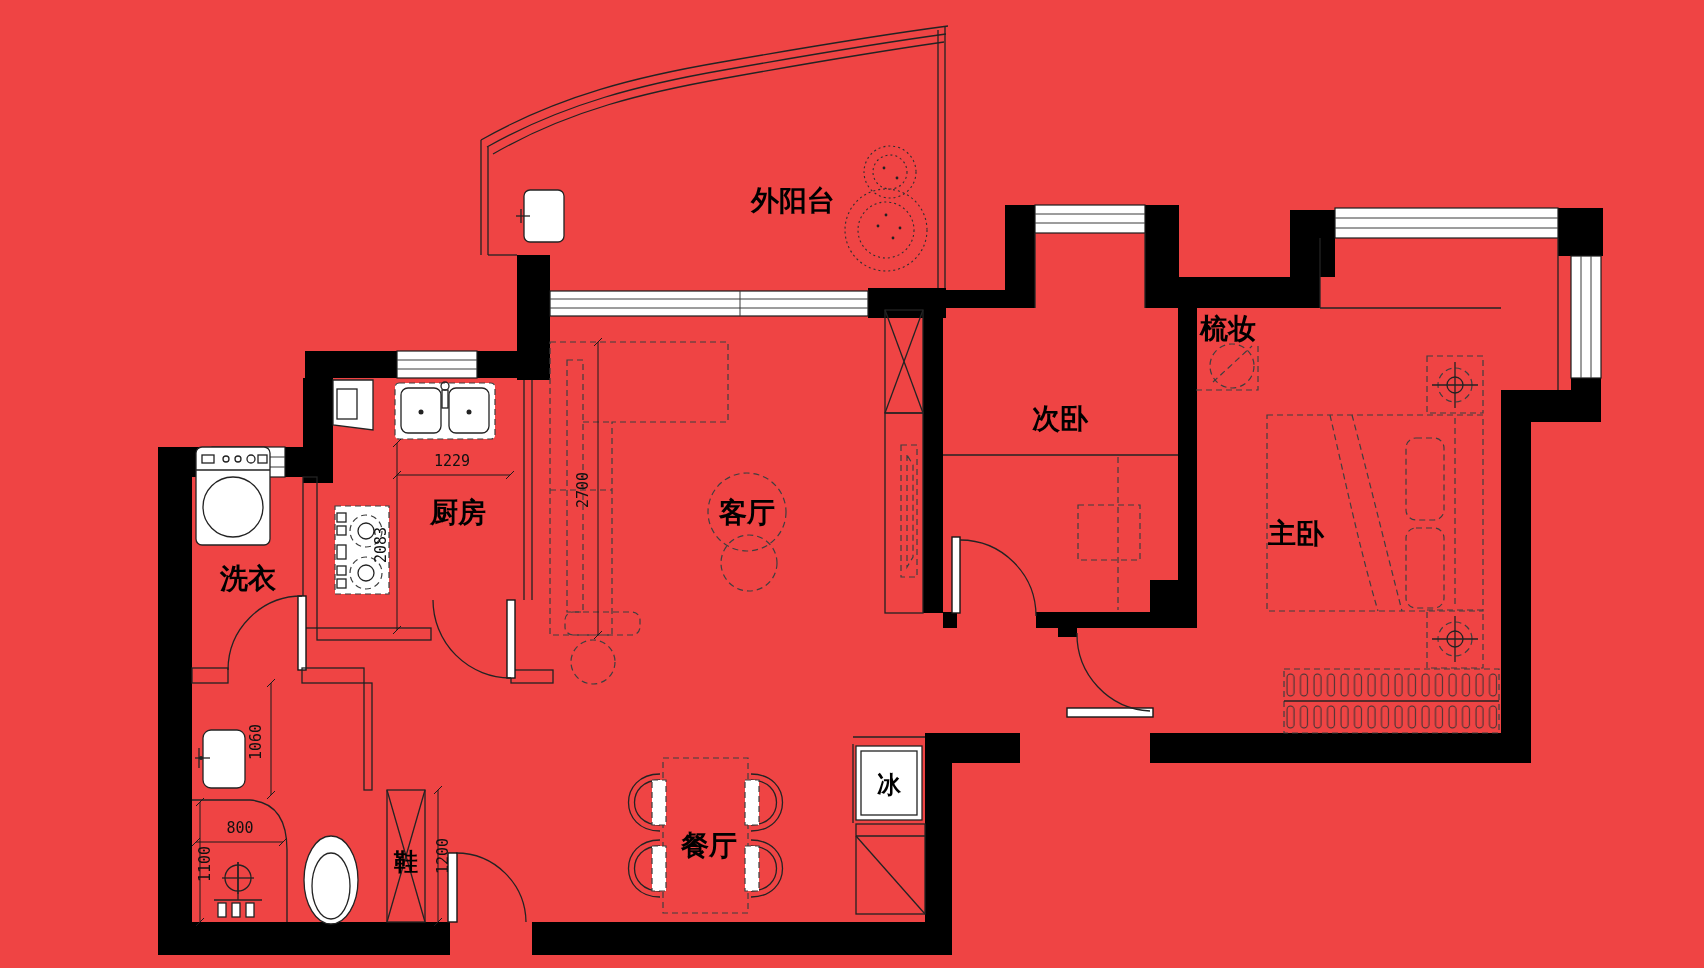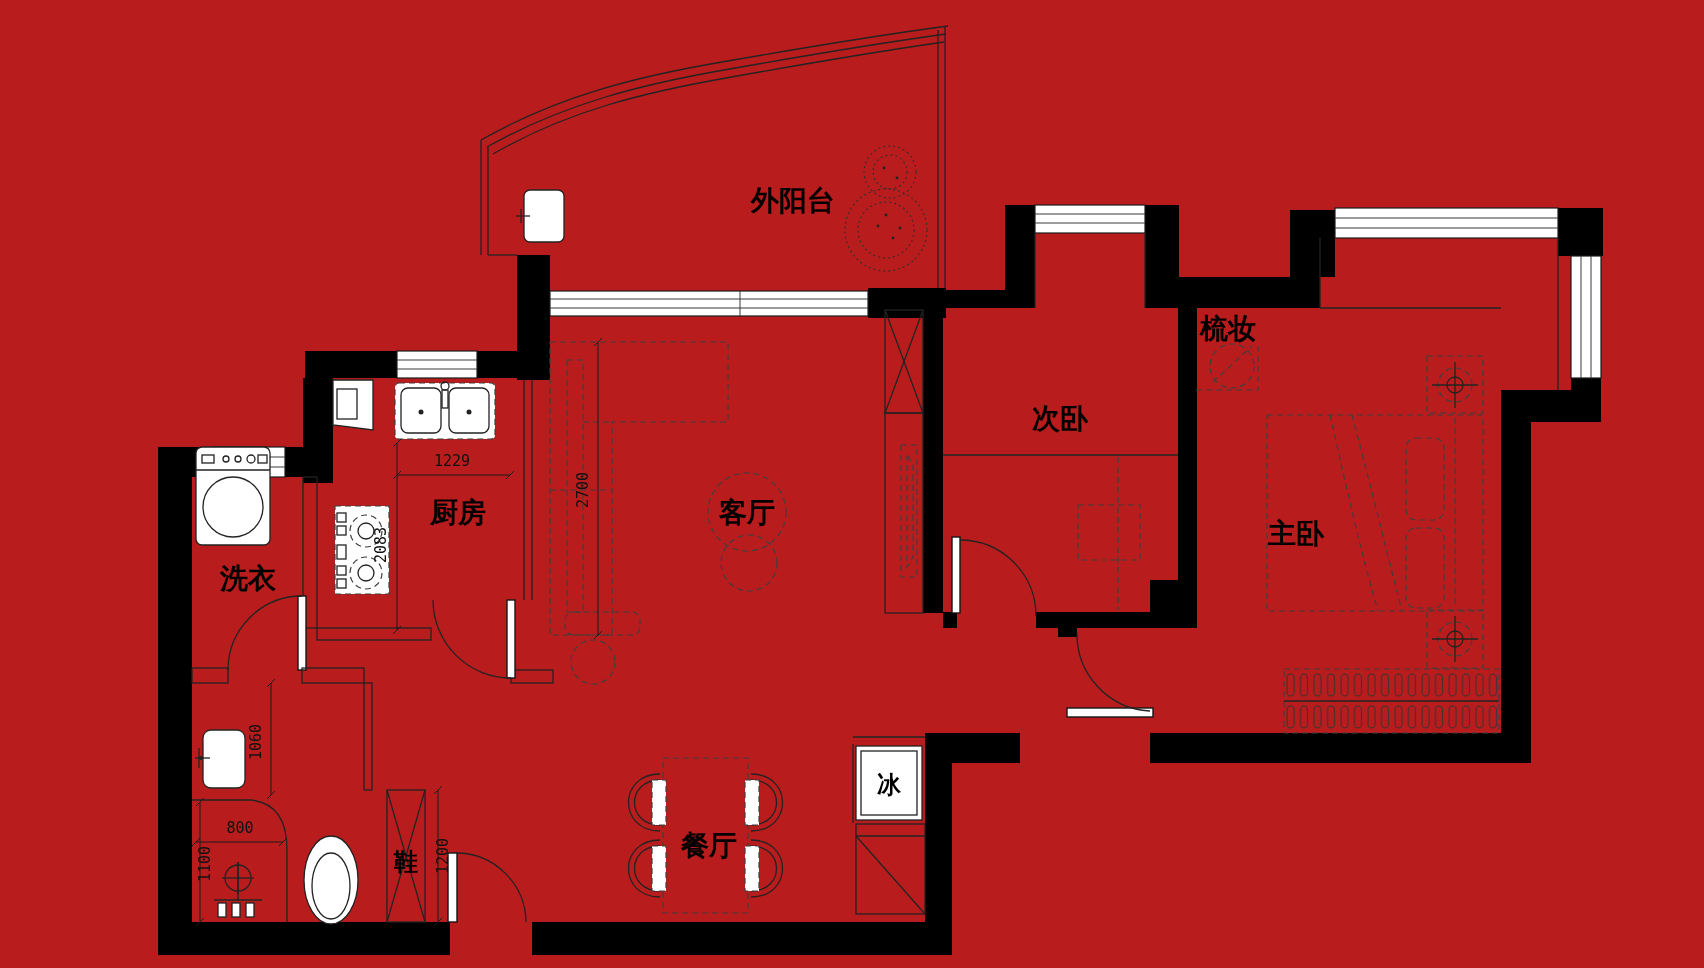--- a/index.html
+++ b/index.html
@@ -1,16 +1,16 @@
 <!DOCTYPE html>
 <html><head>
 <meta charset="utf-8">
 <style>
   html,body{margin:0;padding:0;background:#fff;}
-  .stage{position:relative;width:1704px;height:968px;background:#b91c1c;overflow:hidden;
+  .stage{position:relative;width:1704px;height:968px;background:#ef4444;overflow:hidden;
          font-family:"DejaVu Sans","Liberation Sans",sans-serif;}
   svg{position:absolute;left:0;top:0;}
   .wall{fill:#000;stroke:none;}
   .thin{fill:none;stroke:#232323;stroke-width:1.3;}
   .thin2{fill:none;stroke:#3a3a3a;stroke-width:1;}
   .dash{fill:none;stroke:#3f3f3f;stroke-width:1.2;stroke-dasharray:6 4;}
   .dashf{fill:#fff;stroke:#3f3f3f;stroke-width:1.2;stroke-dasharray:6 4;}
   .dot{fill:none;stroke:#2f2f2f;stroke-width:1.1;stroke-dasharray:2 3;}
   .win{fill:#fff;stroke:#1b1b1b;stroke-width:1.2;}
   .leaf{fill:#fff;stroke:#161616;stroke-width:1.4;}

